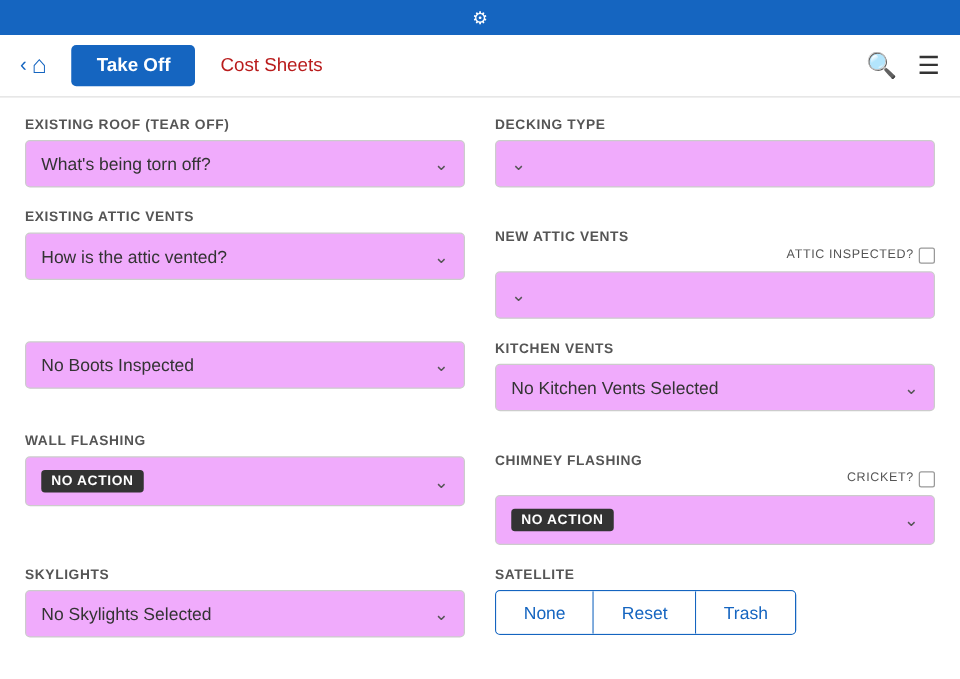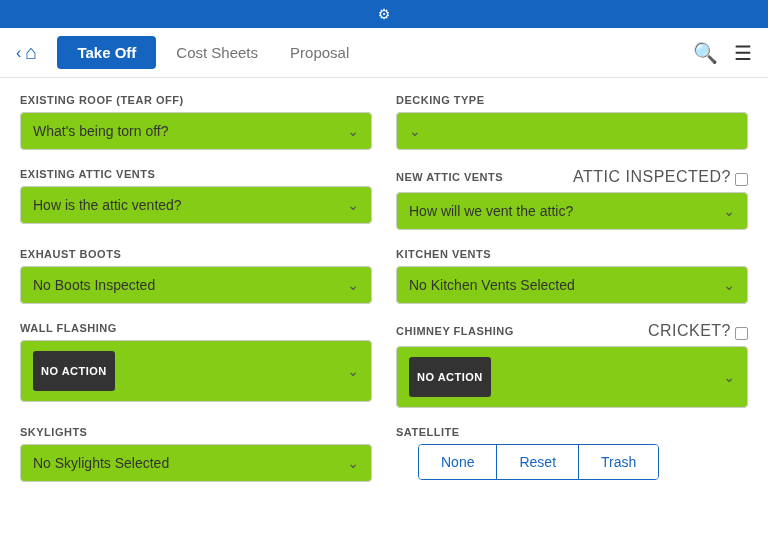--- a/index.html
+++ b/index.html
@@ -36,21 +36,21 @@
       border: none;
       padding: 8px 20px;
       border-radius: 4px;
       font-size: 15px;
       cursor: pointer;
       font-weight: bold;
     }
     .nav-btn-link {
       background: none;
       border: none;
-      color: #737373;
+      color: #b91c1c;
       font-size: 15px;
       cursor: pointer;
       padding: 8px 12px;
     }
     .nav-right { margin-left: auto; display: flex; align-items: center; gap: 16px; }
     .nav-icon { font-size: 20px; color: #333; cursor: pointer; }
 
     
     .main { padding: 16px 20px; }
 
@@ -63,27 +63,28 @@
       font-weight: bold;
       color: #555;
       letter-spacing: 0.5px;
       text-transform: uppercase;
       margin-bottom: 6px;
       display: flex;
       align-items: center;
       gap: 8px;
     }
     .field-label .label-extra {
-      font-size: 16px;
+      font-size: 10px;
       color: #555;
       font-weight: normal;
       margin-left: auto;
       display: flex;
-      align-items: flex-end;
+      align-items: flex-start;
       gap: 4px;
+      margin-top: 30px;
     }
     .checkbox-small {
       width: 13px;
       height: 13px;
       border: 1px solid #999;
       border-radius: 2px;
       background: #fff;
       display: inline-block;
     }
 
@@ -91,46 +92,45 @@
       width: 100%;
       border: 1px solid #ccc;
       border-radius: 4px;
       padding: 10px 12px;
       font-size: 14px;
       color: #333;
       display: flex;
       align-items: center;
       justify-content: space-between;
       cursor: pointer;
-      background: #84cc16;
+      background: #f0abfc;
     }
     .select-box .chevron { color: #555; font-size: 14px; }
     .select-text { flex: 1; }
 
     
     .no-action-badge {
       background: #333;
       color: #fff;
       font-size: 11px;
       font-weight: bold;
-      padding: 14px 8px;
+      padding: 3px 8px;
       border-radius: 3px;
       letter-spacing: 0.5px;
       margin-right: 8px;
     }
 
     
     .satellite-buttons {
       display: flex;
       gap: 0;
       border: 1px solid #1565c0;
       border-radius: 4px;
       overflow: hidden;
       width: fit-content;
-      margin-left: 22px;
     }
     .sat-btn {
       background: #fff;
       border: none;
       border-right: 1px solid #1565c0;
       color: #1565c0;
       font-size: 14px;
       padding: 9px 22px;
       cursor: pointer;
     }
@@ -143,21 +143,20 @@
   <span class="gear-icon">⚙</span>
 </div>
 
 <div class="nav-bar">
   <div class="nav-left">
     <span class="nav-arrow">‹</span>
     <span class="nav-home">⌂</span>
   </div>
   <button class="nav-btn-active">Take Off</button>
   <button class="nav-btn-link">Cost Sheets</button>
-  <button class="nav-btn-link">Proposal</button>
   <div class="nav-right">
     <span class="nav-icon">🔍</span>
     <span class="nav-icon">☰</span>
   </div>
 </div>
 
 <div class="main">
   <div class="form-grid">
 
     <div class="field-group">
@@ -191,29 +190,25 @@
 
     <div class="field-group">
       <div class="field-label">
         <span>NEW ATTIC VENTS</span>
         <span class="label-extra">
           <span>Attic Inspected?</span>
           <span class="checkbox-small"></span>
         </span>
       </div>
       <div class="select-box">
-        <span class="select-text">How will we vent the attic?</span>
-        <span class="chevron">⌄</span>
-      </div>
-    </div>
-
-    <div class="field-group">
-      <div class="field-label">
-        <span>EXHAUST BOOTS</span>
-      </div>
+        <span class="chevron">⌄</span>
+      </div>
+    </div>
+
+    <div class="field-group">
       <div class="select-box">
         <span class="select-text">No Boots Inspected</span>
         <span class="chevron">⌄</span>
       </div>
     </div>
 
     <div class="field-group">
       <div class="field-label">
         <span>KITCHEN VENTS</span>
       </div>

